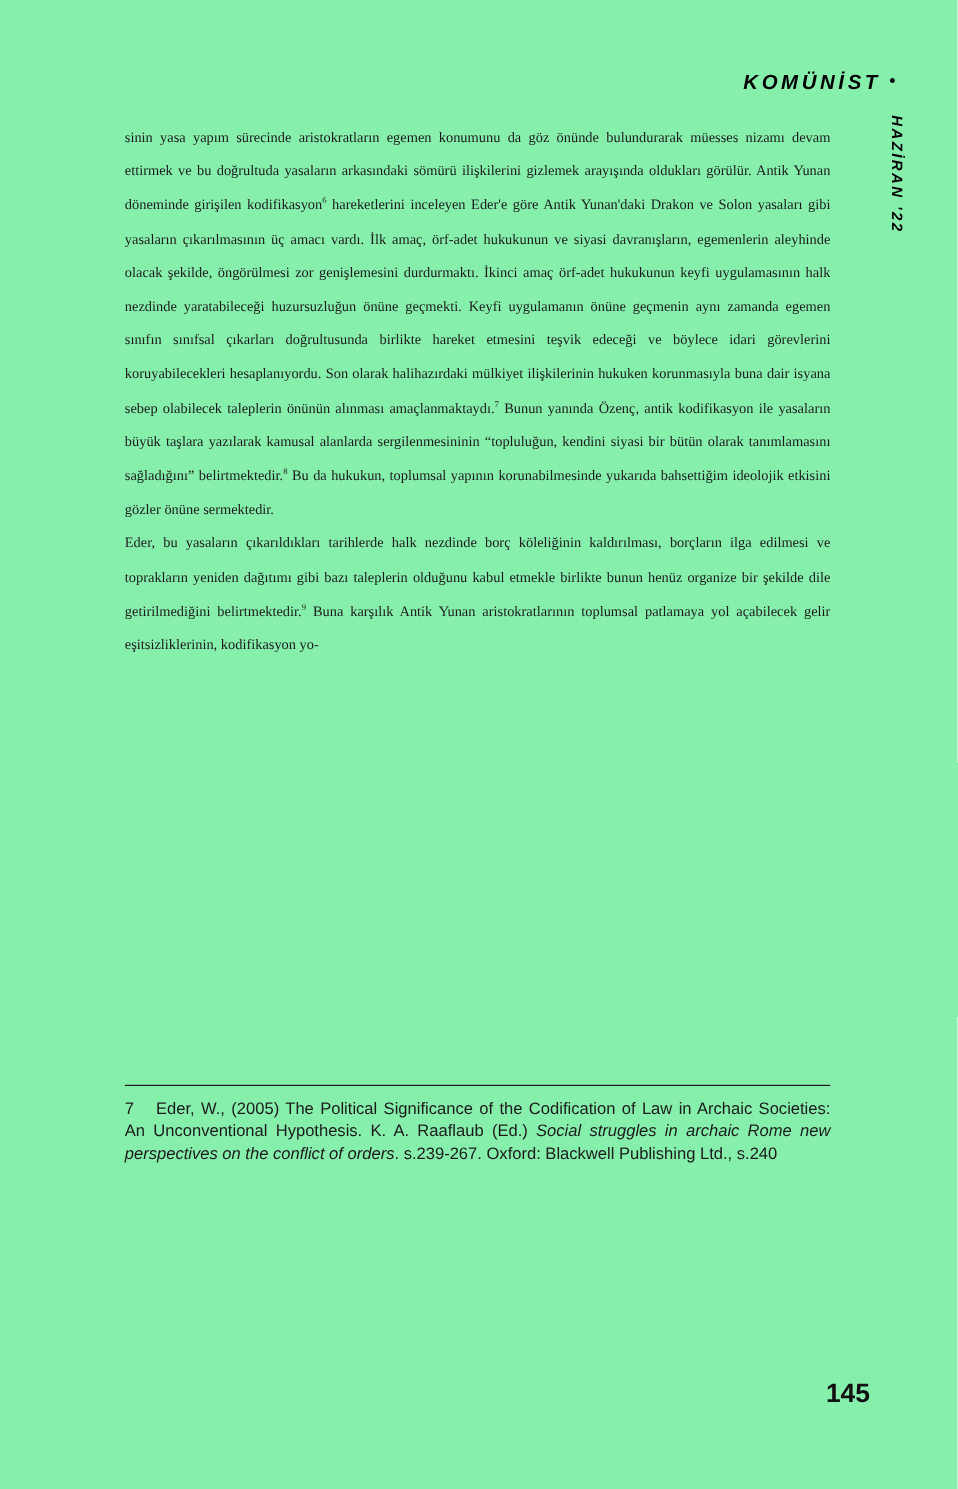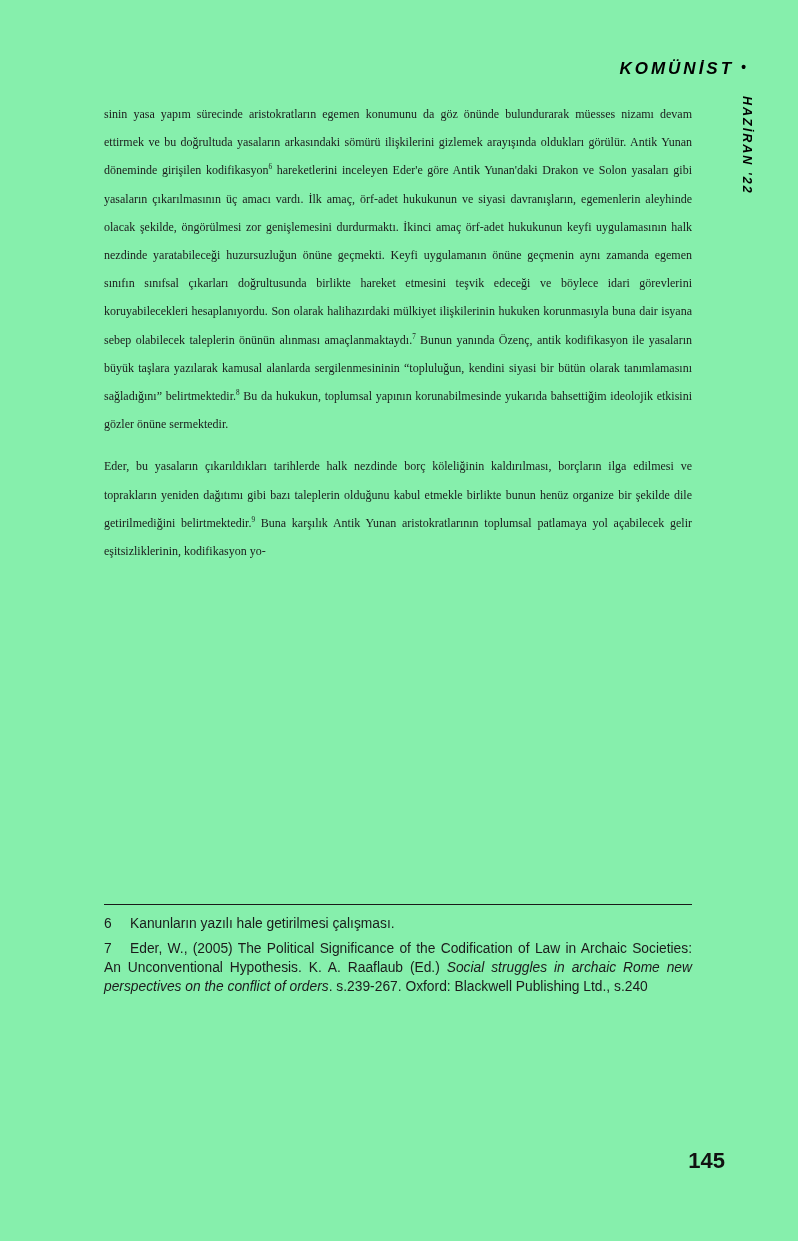--- a/index.html
+++ b/index.html
@@ -58,21 +58,21 @@
     top: 100px;
     width: 588px;
     height: 800px;
     overflow: hidden;
     font-size: 12px;
     line-height: 28.2px;
     text-align: justify;
     color: #1b1b1b;
   }
   .para { margin: 0; }
-  .para + .para { margin-top: 14px; }
+  .para + .para { }
   sup {
     font-size: 60%;
     line-height: 0;
     vertical-align: super;
   }
   
   .fn-rule {
     position: absolute;
     left: 104px;
     top: 904px;
@@ -121,19 +121,18 @@
   <div class="issue-date">HAZİRAN '22</div>
 
   <main class="body-text">
     <p class="para"><span>sinin yasa yapım sürecinde aristokratların egemen konumunu da göz önünde bulundurarak müesses nizamı devam ettirmek ve bu doğrultuda yasaların arkasındaki sömürü ilişkilerini gizlemek arayışında oldukları görülür. Antik Yunan döneminde girişilen kodifikasyon</span><sup>6</sup><span> hareketlerini inceleyen Eder'e göre Antik Yunan'daki Drakon ve Solon yasaları gibi yasaların çıkarılmasının üç amacı vardı. İlk amaç, örf-adet hukukunun ve siyasi davranışların, egemenlerin aleyhinde olacak şekilde, öngörülmesi zor genişlemesini durdurmaktı. İkinci amaç örf-adet hukukunun keyfi uygulamasının halk nezdinde yaratabileceği huzursuzluğun önüne geçmekti. Keyfi uygulamanın önüne geçmenin aynı zamanda egemen sınıfın sınıfsal çıkarları doğrultusunda birlikte hareket etmesini teşvik edeceği ve böylece idari görevlerini koruyabilecekleri hesaplanıyordu. Son olarak halihazırdaki mülkiyet ilişkilerinin hukuken korunmasıyla buna dair isyana sebep olabilecek taleplerin önünün alınması amaçlanmaktaydı.</span><sup>7</sup><span> Bunun yanında Özenç, antik kodifikasyon ile yasaların büyük taşlara yazılarak kamusal alanlarda sergilenmesininin “topluluğun, kendini siyasi bir bütün olarak tanımlamasını sağladığını” belirtmektedir.</span><sup>8</sup><span> Bu da hukukun, toplumsal yapının korunabilmesinde yukarıda bahsettiğim ideolojik etkisini gözler önüne sermektedir.</span></p>
     <p class="para"><span>Eder, bu yasaların çıkarıldıkları tarihlerde halk nezdinde borç köleliğinin kaldırılması, borçların ilga edilmesi ve toprakların yeniden dağıtımı gibi bazı taleplerin olduğunu kabul etmekle birlikte bunun henüz organize bir şekilde dile getirilmediğini belirtmektedir.</span><sup>9</sup><span> Buna karşılık Antik Yunan aristokratlarının toplumsal patlamaya yol açabilecek gelir eşitsizliklerinin, kodifikasyon yo-</span></p>
   </main>
 
   <div class="fn-rule"></div>
 
   <section class="footnotes">
-    <div class="footnote"><span class="fn-num">6</span><span class="fn-text"><span>Kanunların yazılı hale getirilmesi çalışması.</span></span></div>
     <div class="footnote"><span class="fn-num">7</span><span class="fn-text"><span>Eder, W., (2005) The Political Significance of the Codification of Law in Archaic Societies: An Unconventional Hypothesis. K. A. Raaflaub (Ed.) </span><span class="it">Social struggles in archaic Rome new perspectives on the conflict of orders</span><span>. s.239-267. Oxford: Blackwell Publishing Ltd., s.240</span></span></div>
   </section>
 
   <div class="page-number">145</div>
 
 </div>
 
 </body></html>

